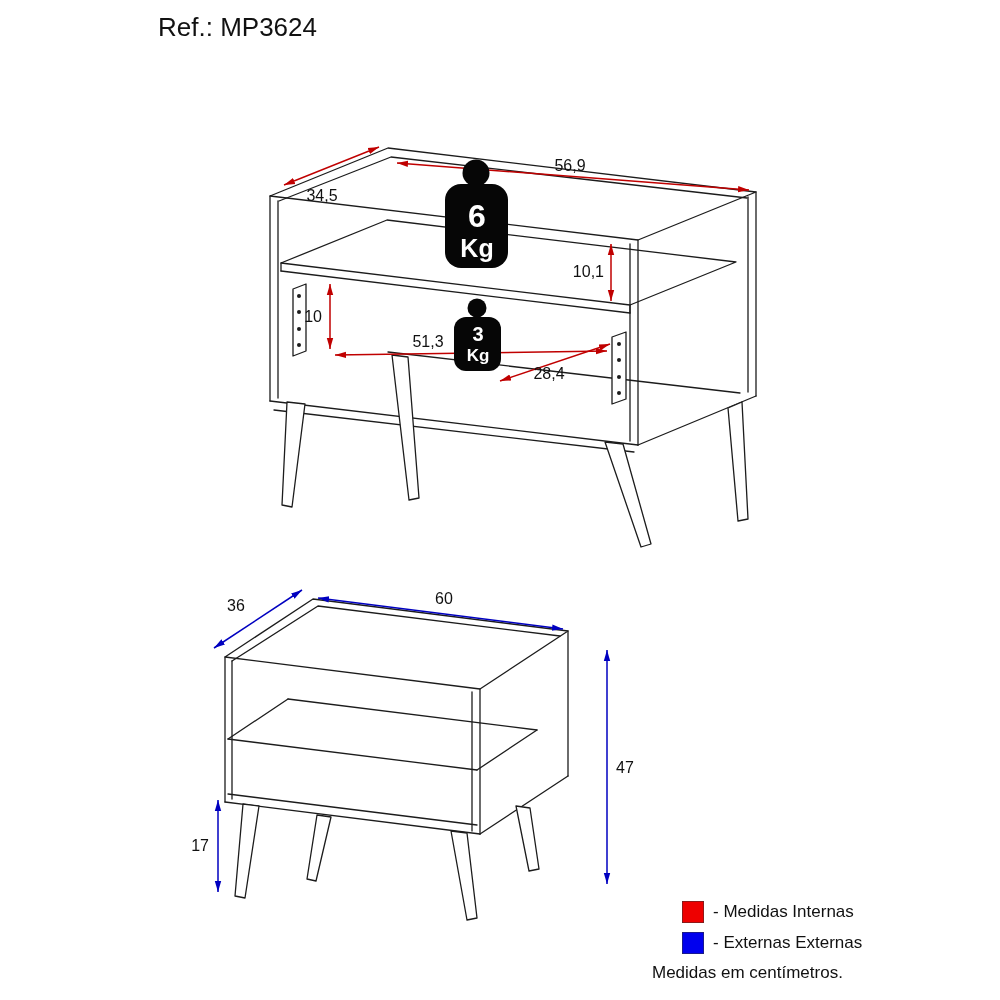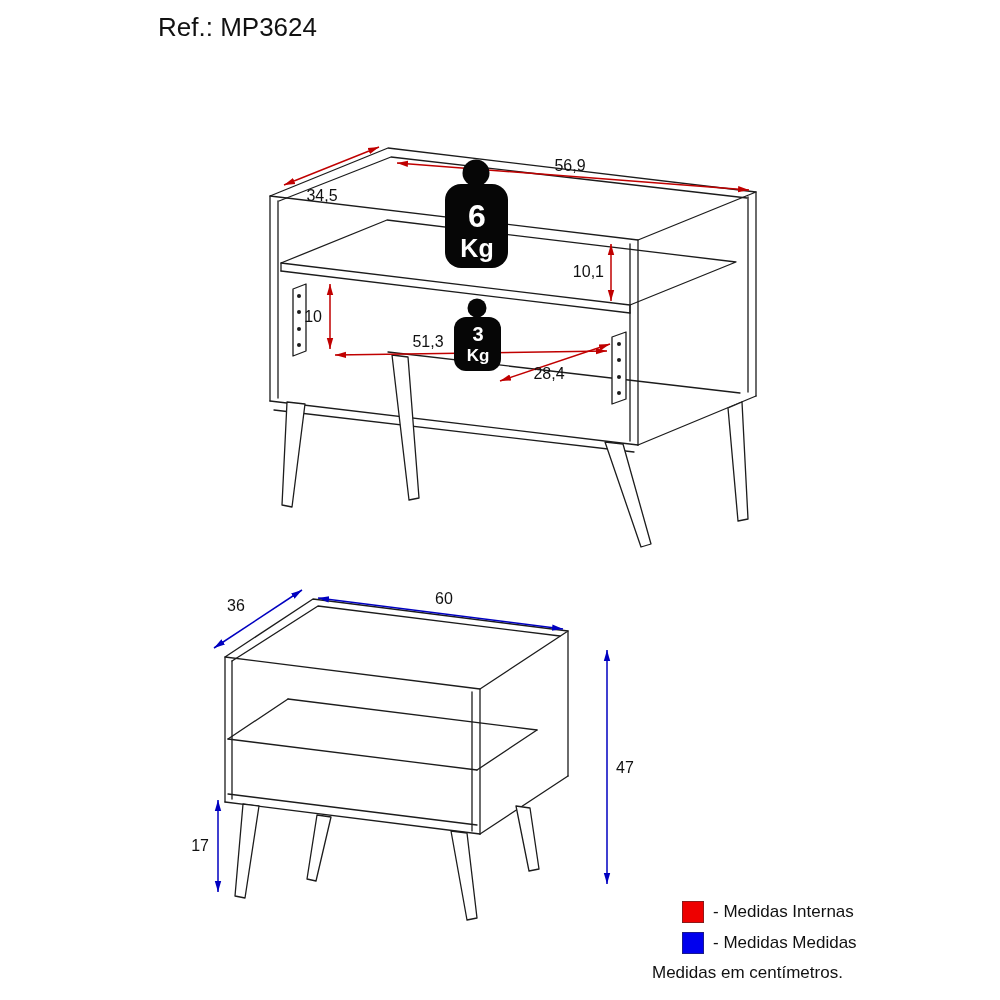--- a/index.html
+++ b/index.html
@@ -171,18 +171,18 @@
     <div class="lrow">
       <svg width="22" height="22">
         <rect x="0" y="0" width="22" height="22" stroke="#333" stroke-width="1" fill="#ee0000"></rect>
       </svg>
       <span>- Medidas Internas</span>
     </div>
     <div class="lrow">
       <svg width="22" height="22">
         <rect x="0" y="0" width="22" height="22" stroke="#333" stroke-width="1" fill="#0000ee"></rect>
       </svg>
-      <span>- Medidas Medidas</span>
+      <span>- Externas Externas</span>
     </div>
     <div class="lnote">Medidas em centímetros.</div>
   </div>
 
 </div>
 
 </body></html>

